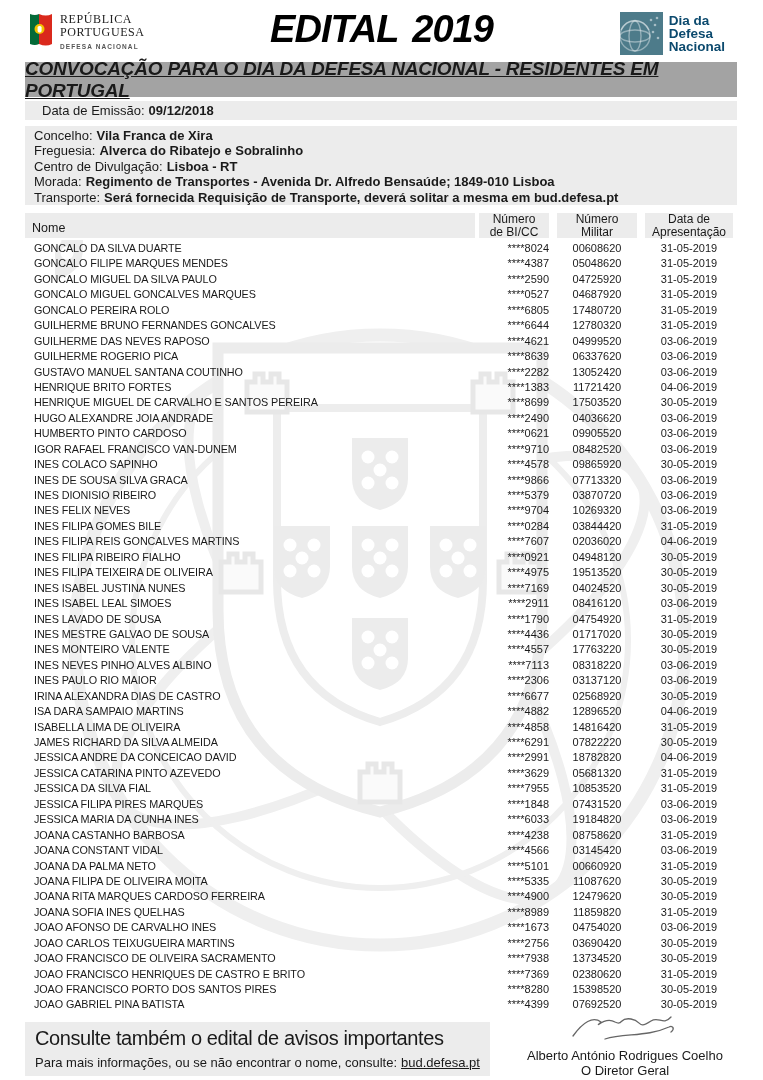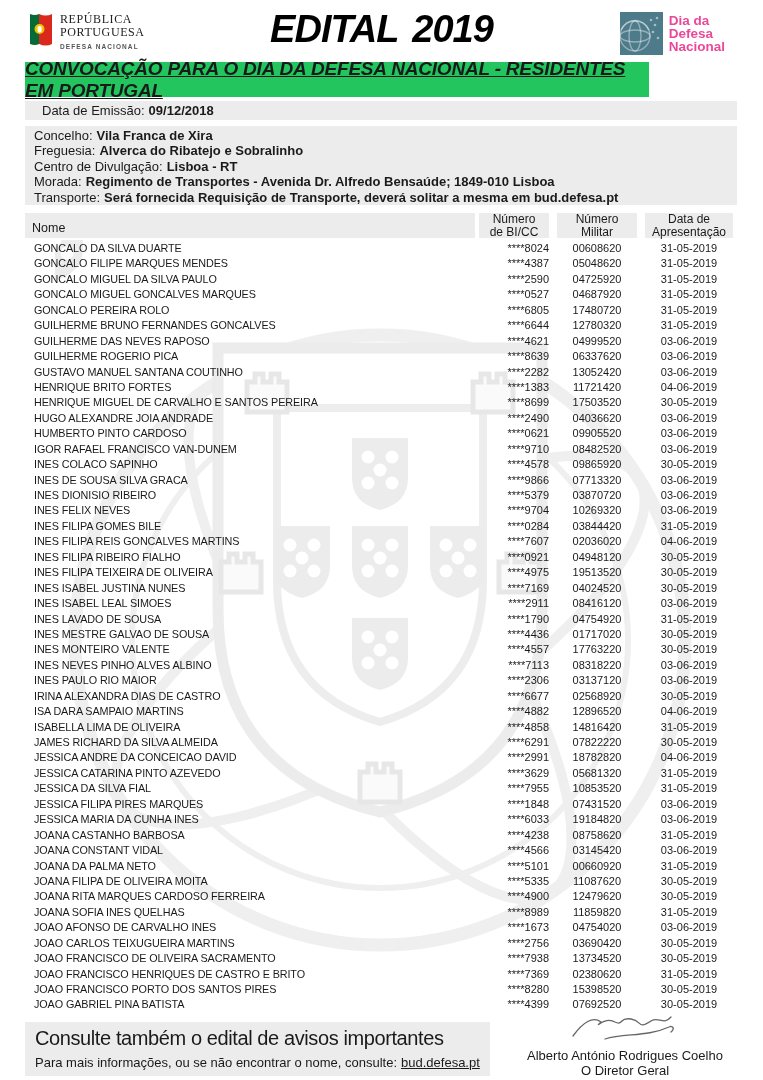--- a/index.html
+++ b/index.html
@@ -17,21 +17,21 @@
   .gov-logo .l1,.gov-logo .l2{font-family:"Liberation Serif",serif;font-size:12px;line-height:12.5px;letter-spacing:.6px;color:#222;}
   .gov-logo .sub{margin-top:5px;font-size:6.5px;letter-spacing:1.1px;color:#555;font-weight:bold;}
 
   .edital{position:absolute;left:0;right:0;top:8px;text-align:center;
           font-size:38px;font-weight:bold;font-style:italic;letter-spacing:-1px;word-spacing:5px;color:#000;}
 
   .ddn-logo{position:absolute;right:38px;top:12px;display:flex;align-items:center;}
   .ddn-txt{margin-left:6px;font-size:13.5px;font-weight:bold;line-height:13px;}
 
   
-  .banner{position:absolute;left:25px;width:624px;top:62px;height:35px;background:#22c55e;
+  .banner{position:absolute;left:25px;width:712px;top:62px;height:35px;background:#a3a3a3;
           display:flex;align-items:center;justify-content:flex-start;}
   .banner span{font-size:19px;font-weight:bold;font-style:italic;text-decoration:underline;letter-spacing:-.2px;}
 
   .emission{position:absolute;left:25px;width:712px;top:101px;height:19px;background:#ececec;
             font-size:13px;line-height:19px;padding-left:17px;box-sizing:border-box;}
   .emission b{margin-left:4px;}
 
   .infobox{position:absolute;left:25px;width:712px;top:126px;height:79px;background:#ececec;
            padding:2px 9px;box-sizing:border-box;}
   .info-row{line-height:15.4px;font-size:13px;white-space:nowrap;}
@@ -129,21 +129,21 @@
           <path d="M1 18 a15 15 0 0 1 28 0"></path>
         </g>
         <g fill="#ffffff" fill-opacity="0.5">
           <circle cx="31" cy="8" r="1.3"></circle>
             <circle cx="35" cy="13" r="1.3"></circle>
             <circle cx="37" cy="6" r="1.3"></circle>
           <circle cx="33" cy="20" r="1.3"></circle>
             <circle cx="38" cy="26" r="1.3"></circle>
         </g>
       </svg>
-      <div class="ddn-txt" style="color:#ec4899;">
+      <div class="ddn-txt" style="color:#0c4a6e;">
         <div>Dia da</div>
         <div>Defesa</div>
         <div>Nacional</div>
       </div>
     </div>
 
     <div class="banner">
       <span>CONVOCAÇÃO PARA O DIA DA DEFESA NACIONAL - RESIDENTES EM PORTUGAL</span>
     </div>
 

